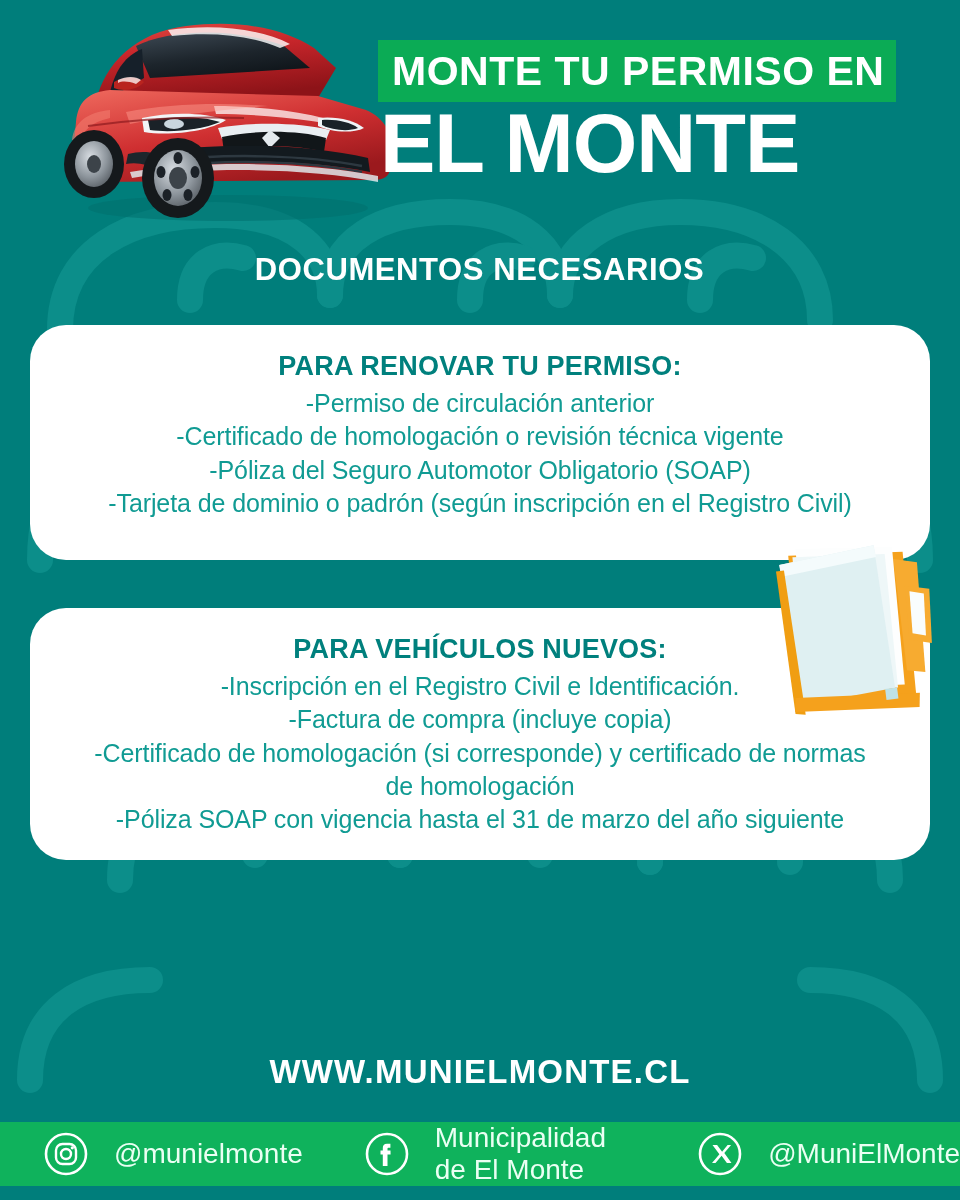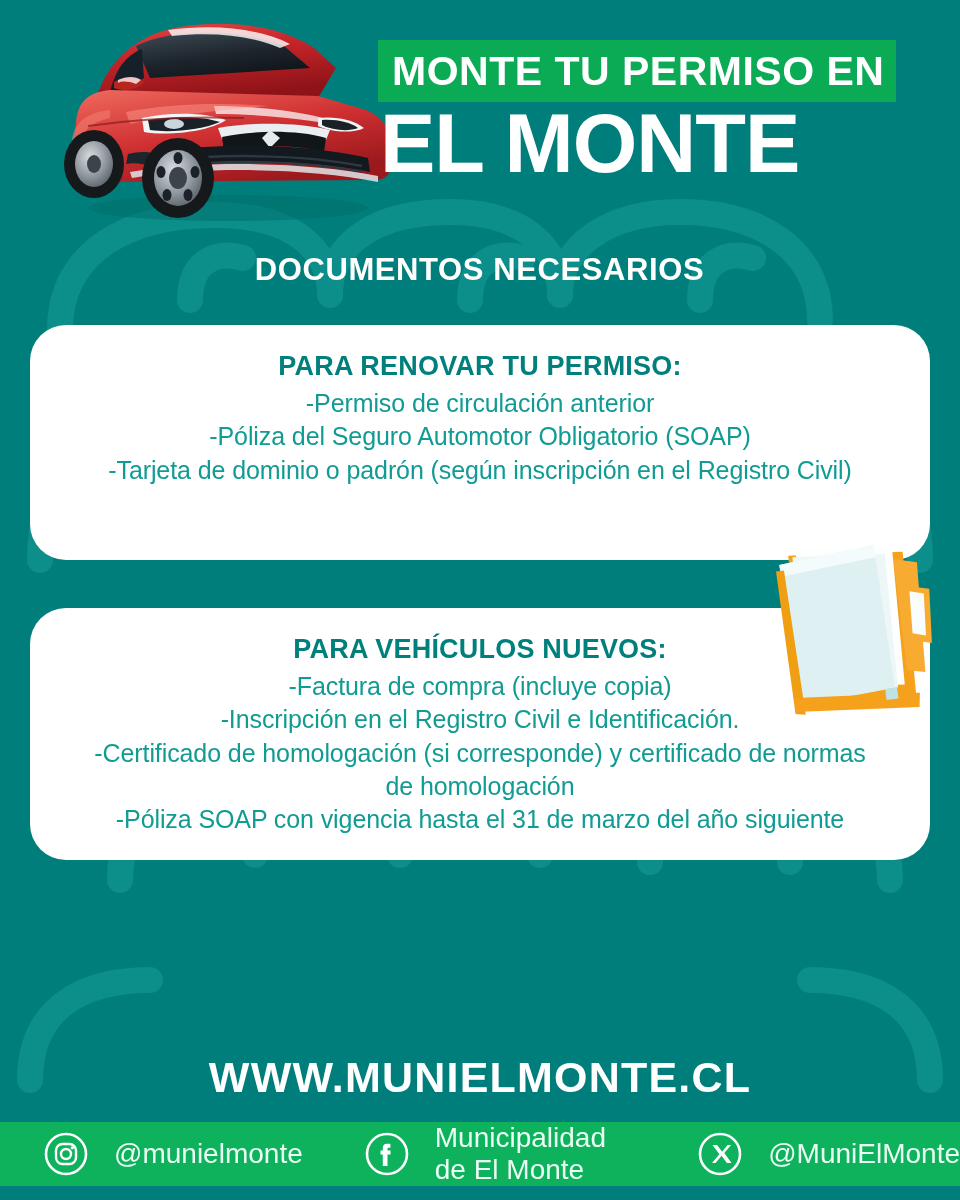--- a/index.html
+++ b/index.html
@@ -140,21 +140,21 @@
     margin-top: 7px;
   }
 
   
   .website {
     position: absolute;
     left: 0; top: 1053px;
     width: 960px;
     text-align: center;
     color: #ffffff;
-    font-size: 43px;
+    font-size: 33px;
     font-weight: 700;
     letter-spacing: 1.2px;
   }
 
   
   .social-bar {
     position: absolute;
     left: 0; top: 1122px;
     width: 960px; height: 64px;
     background: #0fb25c;
@@ -286,28 +286,29 @@
   <div class="headline-block">
     <span class="headline-kicker">MONTE TU PERMISO EN</span>
     <span class="headline-main">EL MONTE</span>
   </div>
 
   <div class="subtitle">DOCUMENTOS NECESARIOS</div>
 
   <div class="card" id="card-renovar">
     <div class="card-title">PARA RENOVAR TU PERMISO:</div>
     <div class="card-line">-Permiso de circulación anterior</div>
+    <div class="card-line">-Certificado de homologación o revisión técnica vigente</div>
     <div class="card-line">-Póliza del Seguro Automotor Obligatorio (SOAP)</div>
     <div class="card-line">-Tarjeta de dominio o padrón (según inscripción en el Registro Civil)</div>
   </div>
 
   <div class="card" id="card-nuevos">
     <div class="card-title">PARA VEHÍCULOS NUEVOS:</div>
+    <div class="card-line">-Inscripción en el Registro Civil e Identificación.</div>
     <div class="card-line">-Factura de compra (incluye copia)</div>
-    <div class="card-line">-Inscripción en el Registro Civil e Identificación.</div>
     <div class="card-line">-Certificado de homologación (si corresponde) y certificado de normas</div>
     <div class="card-line">de homologación</div>
     <div class="card-line">-Póliza SOAP con vigencia hasta el 31 de marzo del año siguiente</div>
   </div>
 
   <svg class="folder-icon" viewBox="0 0 190 185" aria-hidden="true">
     <g transform="rotate(-7 95 92)">
 
       <path d="M36 8 L150 18 L146 166 L32 156 Z" fill="#f5a11c"></path>
       <path d="M140 24 L163 30 L158 140 L140 136 Z" fill="#f7ab30"></path>

